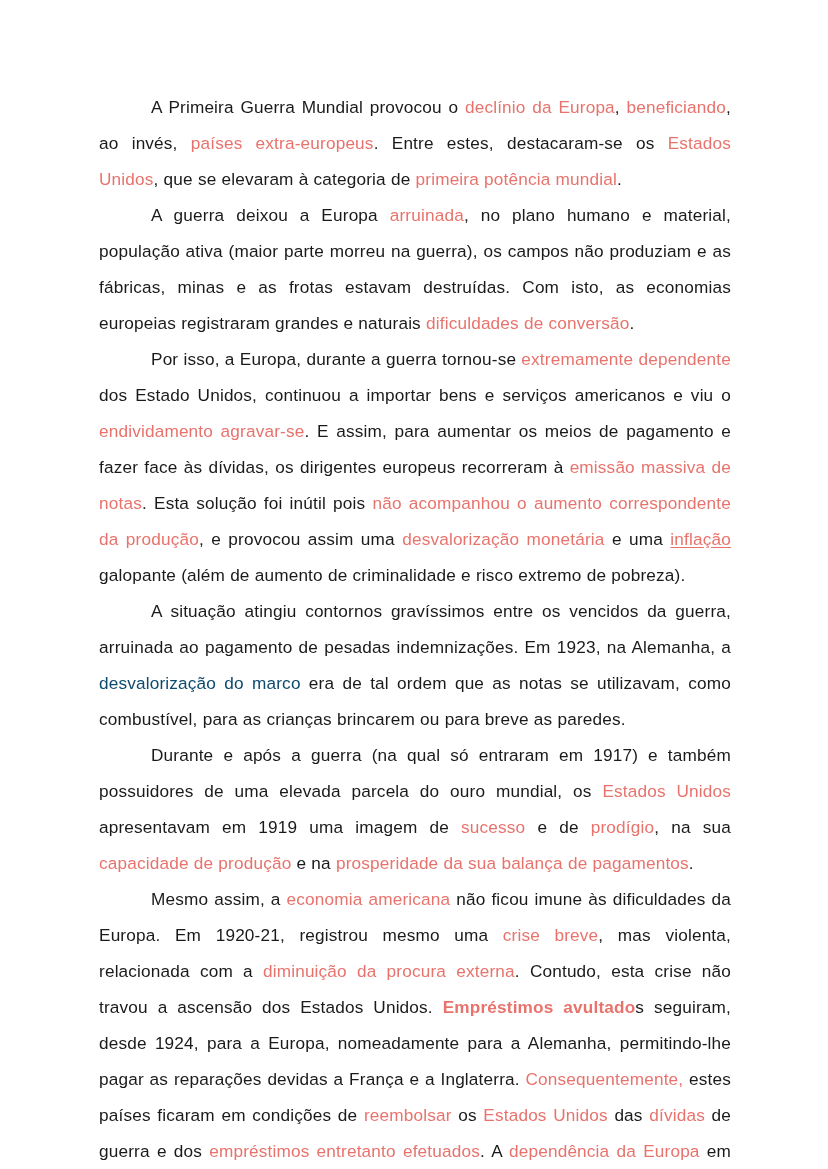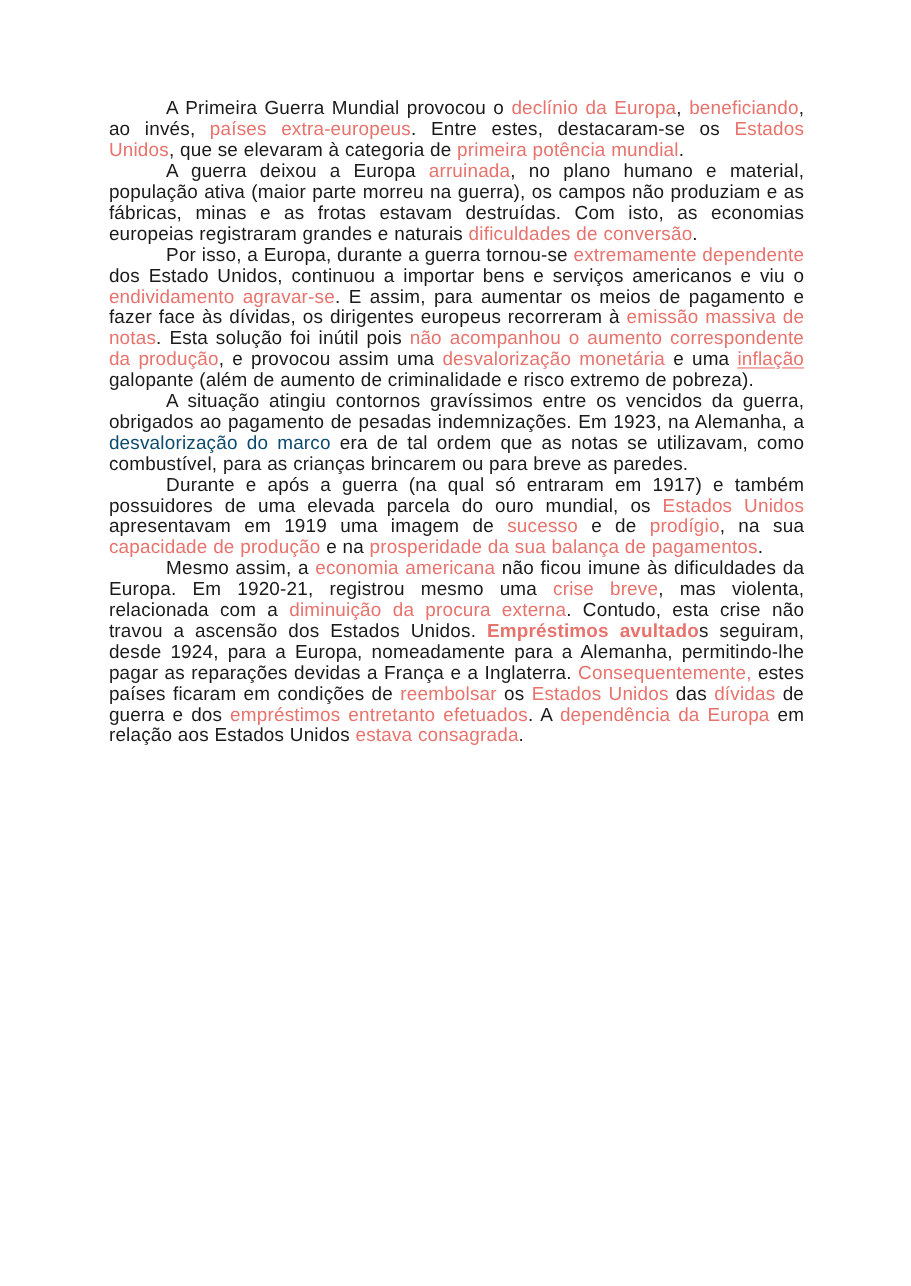--- a/index.html
+++ b/index.html
@@ -26,21 +26,21 @@
     top: 89px;
     width: 632px;
   }
   p.para {
     margin: 0;
     padding: 0;
     text-indent: 52px;
     text-align: justify;
     text-justify: inter-word;
     font-size: 17.2px;
-    line-height: 19px;
+    line-height: 36px;
     color: #1a1a1a;
     letter-spacing: 0.01em;
     word-spacing: 0.01em;
     -webkit-font-smoothing: antialiased;
   }
   
   p.para.cut::after {
     content: "";
     display: inline-block;
     width: 100%;
@@ -65,21 +65,21 @@
 
 <div class="page" style="background: rgb(255, 255, 255);">
   <div class="doc-body" style="color: rgb(26, 26, 26);">
 
     <p class="para"><span>A Primeira Guerra Mundial provocou o </span><span class="hl" style="color: rgb(232, 115, 109);">declínio da Europa</span><span>, </span><span class="hl" style="color: rgb(232, 115, 109);">beneficiando</span><span>, ao invés, </span><span class="hl" style="color: rgb(232, 115, 109);">países extra-europeus</span><span>. Entre estes, destacaram-se os </span><span class="hl" style="color: rgb(232, 115, 109);">Estados Unidos</span><span>, que se elevaram à categoria de </span><span class="hl" style="color: rgb(232, 115, 109);">primeira potência mundial</span><span>.</span></p>
 
     <p class="para"><span>A guerra deixou a Europa </span><span class="hl" style="color: rgb(232, 115, 109);">arruinada</span><span>, no plano humano e material, população ativa (maior parte morreu na guerra), os campos não produziam e as fábricas, minas e as frotas estavam destruídas. Com isto, as economias europeias registraram grandes e naturais </span><span class="hl" style="color: rgb(232, 115, 109);">dificuldades de conversão</span><span>.</span></p>
 
     <p class="para"><span>Por isso, a Europa, durante a guerra tornou-se </span><span class="hl" style="color: rgb(232, 115, 109);">extremamente dependente</span><span> dos Estado Unidos, continuou a importar bens e serviços americanos e viu o </span><span class="hl" style="color: rgb(232, 115, 109);">endividamento agravar-se</span><span>. E assim, para aumentar os meios de pagamento e fazer face às dívidas, os dirigentes europeus recorreram à </span><span class="hl" style="color: rgb(232, 115, 109);">emissão massiva de notas</span><span>. Esta solução foi inútil pois </span><span class="hl" style="color: rgb(232, 115, 109);">não acompanhou o aumento correspondente da produção</span><span>, e provocou assim uma </span><span class="hl" style="color: rgb(232, 115, 109);">desvalorização monetária</span><span> e uma </span><span class="hl-u" style="color: rgb(232, 115, 109); text-decoration-color: rgb(232, 115, 109);">inflação</span><span> galopante (além de aumento de criminalidade e risco extremo de pobreza).</span></p>
 
-    <p class="para"><span>A situação atingiu contornos gravíssimos entre os vencidos da guerra, obrigados ao pagamento de pesadas indemnizações. Em 1923, na Alemanha, a </span><span class="hl" style="color: #0c4a6e;">desvalorização do marco</span><span> era de tal ordem que  as notas se utilizavam, como combustível, para as crianças brincarem ou para breve as paredes.</span></p>
+    <p class="para"><span>A situação atingiu contornos gravíssimos entre os vencidos da guerra, arruinada ao pagamento de pesadas indemnizações. Em 1923, na Alemanha, a </span><span class="hl" style="color: #0c4a6e;">desvalorização do marco</span><span> era de tal ordem que  as notas se utilizavam, como combustível, para as crianças brincarem ou para breve as paredes.</span></p>
 
     <p class="para"><span>Durante e após a guerra (na qual só entraram em 1917) e também possuidores de uma elevada parcela do ouro mundial, os </span><span class="hl" style="color: rgb(232, 115, 109);">Estados Unidos</span><span> apresentavam em 1919 uma imagem de </span><span class="hl" style="color: rgb(232, 115, 109);">sucesso</span><span> e de </span><span class="hl" style="color: rgb(232, 115, 109);">prodígio</span><span>, na sua </span><span class="hl" style="color: rgb(232, 115, 109);">capacidade de produção</span><span> e na </span><span class="hl" style="color: rgb(232, 115, 109);">prosperidade da sua balança de pagamentos</span><span>.</span></p>
 
     <p class="para"><span>Mesmo assim, a </span><span class="hl" style="color: rgb(232, 115, 109);">economia americana</span><span> não ficou imune às dificuldades da Europa. Em 1920-21, registrou mesmo uma </span><span class="hl" style="color: rgb(232, 115, 109);">crise breve</span><span>, mas violenta, relacionada com a </span><span class="hl" style="color: rgb(232, 115, 109);">diminuição da procura externa</span><span>. Contudo, esta crise não travou a ascensão dos Estados Unidos. </span><span class="hl-b" style="color: rgb(232, 115, 109);">Empréstimos avultado</span><span>s seguiram, desde 1924, para a Europa, nomeadamente para a Alemanha, permitindo-lhe pagar as reparações devidas a França e a Inglaterra. </span><span class="hl" style="color: rgb(232, 115, 109);">Consequentemente,</span><span> estes países ficaram em condições de </span><span class="hl" style="color: rgb(232, 115, 109);">reembolsar</span><span> os </span><span class="hl" style="color: rgb(232, 115, 109);">Estados Unidos</span><span> das </span><span class="hl" style="color: rgb(232, 115, 109);">dívidas</span><span> de guerra e dos </span><span class="hl" style="color: rgb(232, 115, 109);">empréstimos  entretanto efetuados</span><span>. A </span><span class="hl" style="color: rgb(232, 115, 109);">dependência da Europa</span><span> em relação aos Estados Unidos </span><span class="hl" style="color: rgb(232, 115, 109);">estava consagrada</span><span>.</span></p>
 
 
   </div>
 </div>
 
 </body></html>

